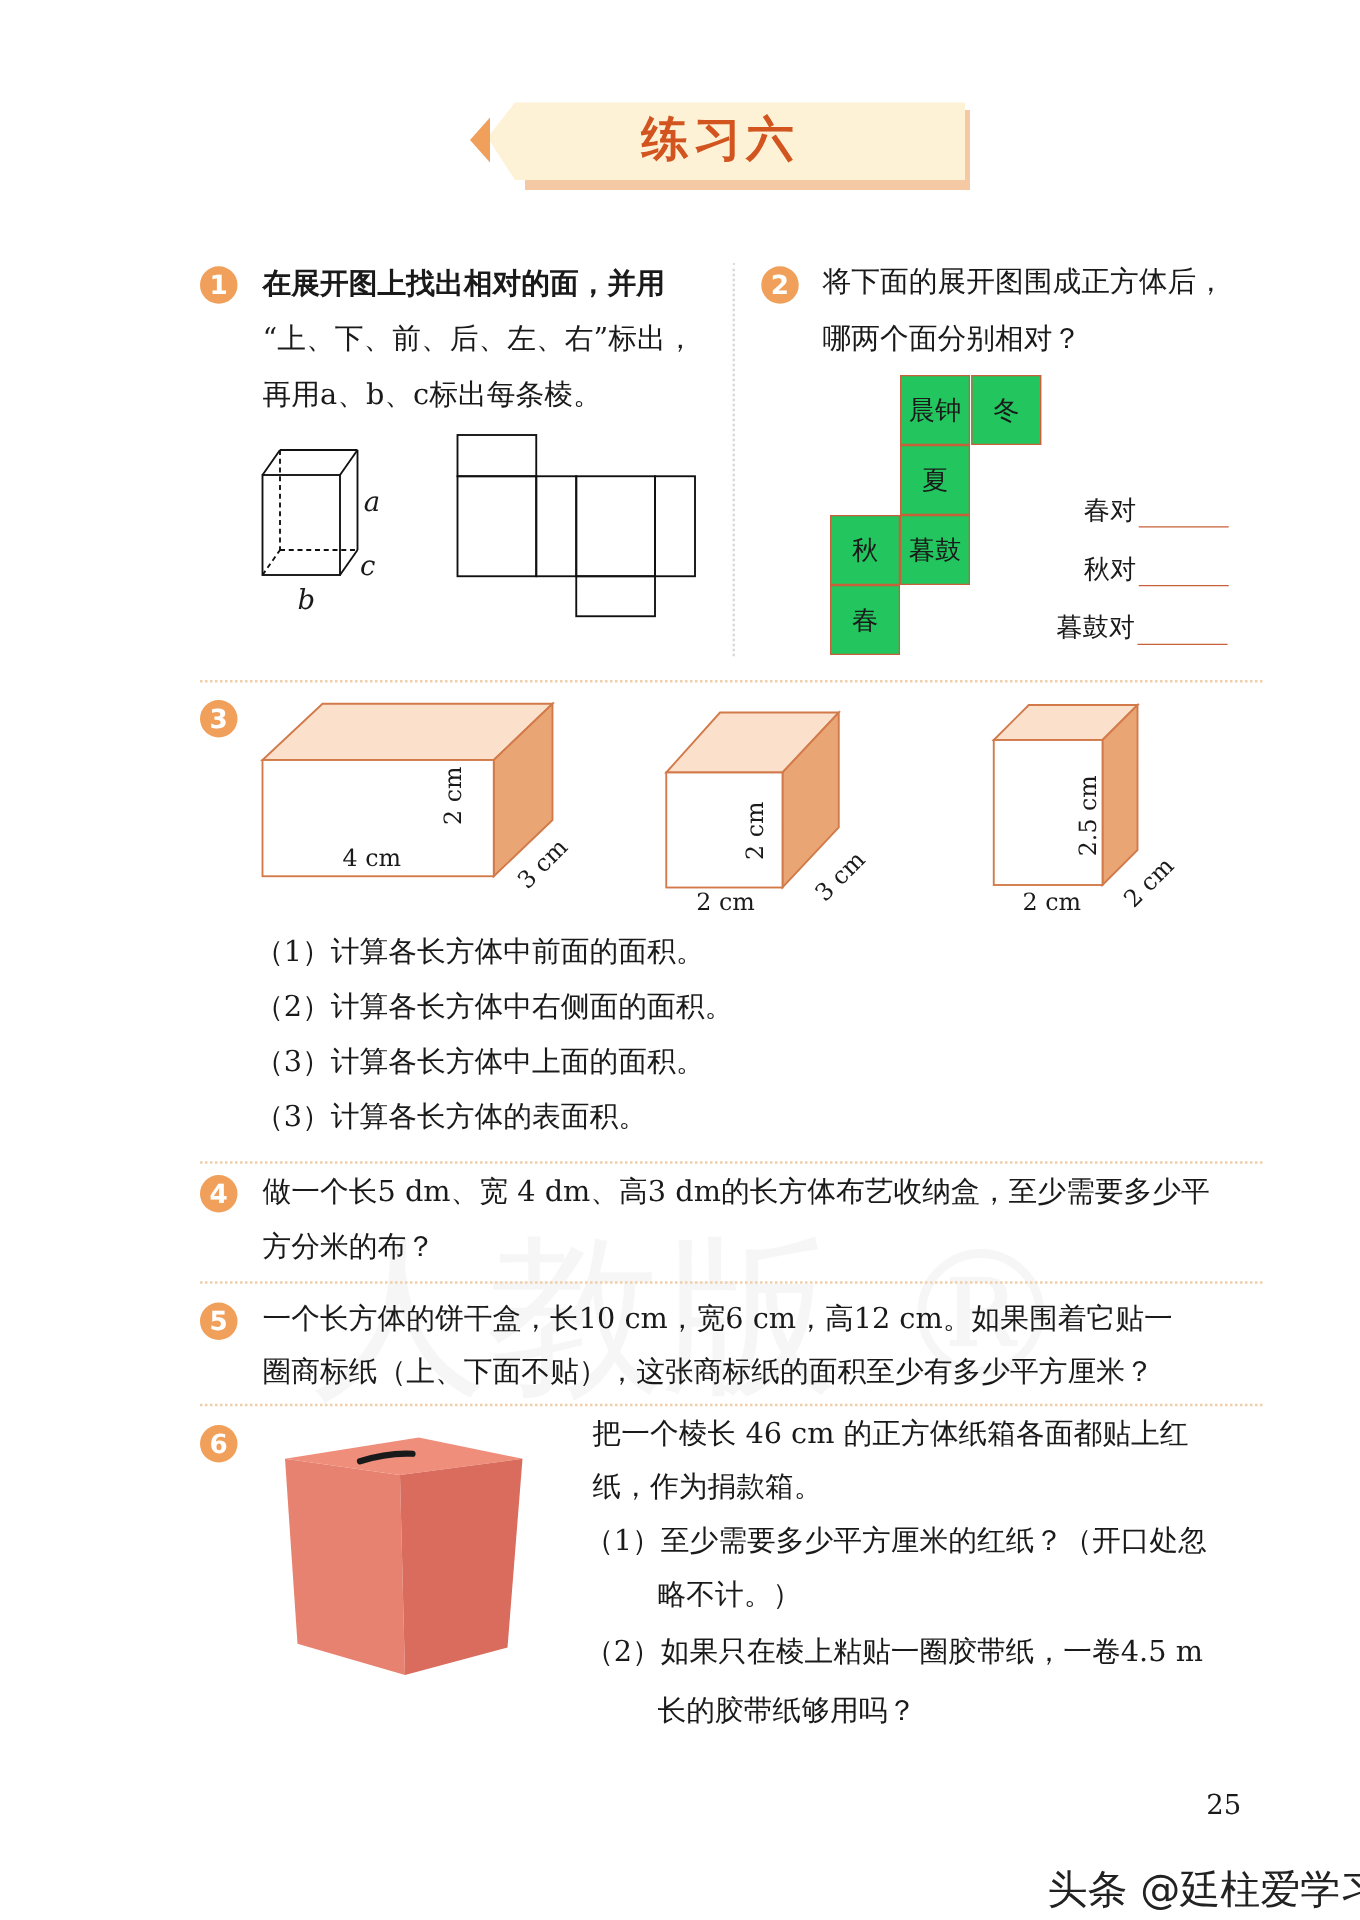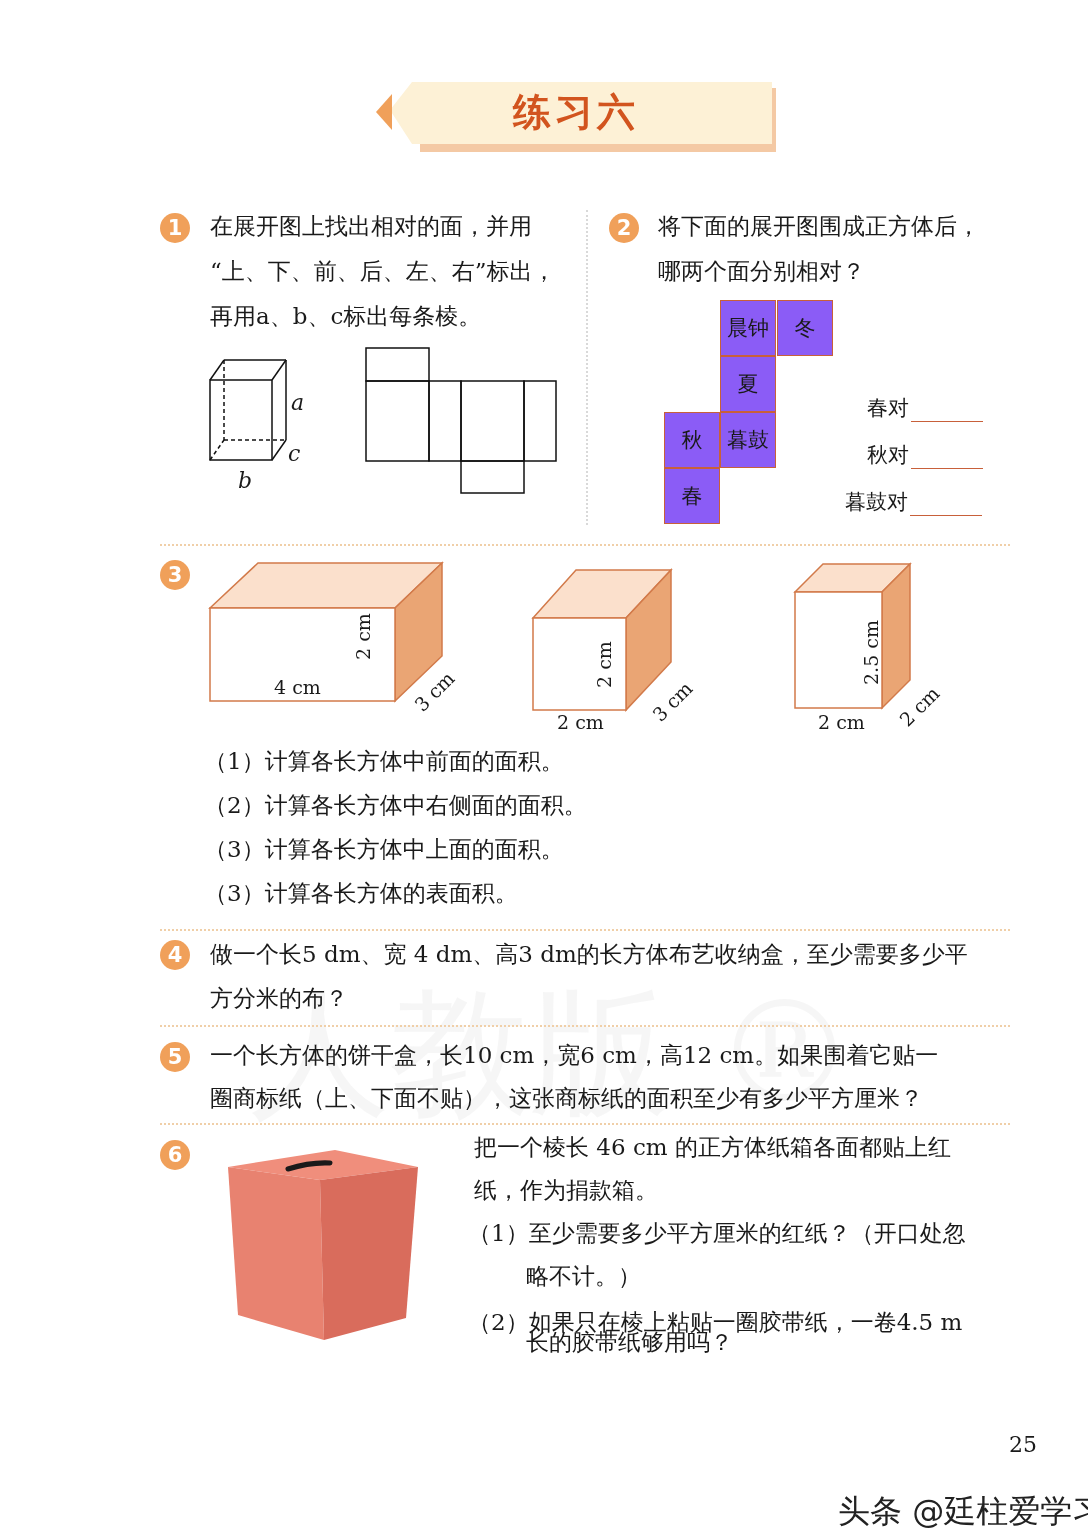--- a/index.html
+++ b/index.html
@@ -9,28 +9,28 @@
   .title-banner { left: 376px; top: 80px; width: 400px; height: 68px; }
   .title-text { position: absolute; left: 0; top: 0; width: 400px; height: 64px;
                 line-height: 64px; text-align: center; font-size: 38px; font-weight: bold;
                 color: #d2541e; letter-spacing: 4px; font-family: Liberation Serif, serif; }
   .badge { position: absolute; width: 30px; height: 30px; border-radius: 50%;
            background: #f0a05a; color: #fff; font-family: "DejaVu Sans", sans-serif;
            font-weight: bold; font-size: 21px; line-height: 30px; text-align: center; }
   .txt { position: absolute; font-size: 23px; line-height: 45px; white-space: nowrap; }
   .hdash { position: absolute; height: 0; border-top: 2px dotted #f0cfa8; }
   .vdash { position: absolute; width: 0; border-left: 2px dotted #d9d9d9; }
-  .cell { position: absolute; width: 56px; height: 56px; background: #8b5cf6;
+  .cell { position: absolute; width: 56px; height: 56px; background: #22c55e;
           border: 1.5px solid #c8603a; box-sizing: border-box; text-align: center;
           line-height: 54px; font-size: 21px; }
   .ans { position: absolute; font-size: 21px; white-space: nowrap; }
   .ans-line { display: inline-block; width: 72px; border-bottom: 1.5px solid #c8603a; height: 20px; vertical-align: bottom; margin-left: 2px; }
   .dim { position: absolute; font-size: 19px; white-space: nowrap; }
   .sub { position: absolute; font-size: 23px; white-space: nowrap; }
-  .pagenum { position: absolute; left: 965px; top: 1432px; font-size: 22px; margin-left: 44px; }
+  .pagenum { position: absolute; left: 965px; top: 1432px; font-size: 22px; }
   .watermark { position: absolute; left: 838px; top: 1490px; font-size: 32px;
                font-family: "DejaVu Sans", sans-serif; color: #222; white-space: nowrap;
                text-shadow: 1px 1px 0 #fff, -1px -1px 0 #fff; }
   .bg-mark { position: absolute; font-size: 140px; color: rgba(200,200,200,0.16);
              font-family: "DejaVu Serif", serif; white-space: nowrap; pointer-events: none; }
 </style>
 </head>
 <body>
 
 <div class="bg-mark" style="left:250px; top:960px;">人教版 ®</div>
@@ -38,21 +38,21 @@
 <div class="abs title-banner">
   <svg width="400" height="72" style="position:absolute;left:0;top:0">
     <polygon points="44,8 400,8 400,72 44,72" fill="#f4c9a4"></polygon>
     <polygon points="14,30 36,2 396,2 396,64 36,64" fill="#fdf1d6"></polygon>
     <polygon points="0,32 16,14 16,50" fill="#f0a05a"></polygon>
   </svg>
   <div class="title-text">练习六</div>
 </div>
 
 <div class="badge" style="left:160px; top:213px;">1</div>
-<div class="txt" style="left:210px; top:204px;">在展开图上找出相对的面，并用</div>
+<div class="txt" style="left:210px; top:204px;font-weight:bold;">在展开图上找出相对的面，并用</div>
 <div class="txt" style="left:210px; top:249px;">“上、下、前、后、左、右”标出，</div>
 <div class="txt" style="left:210px; top:294px;">再用a、b、c标出每条棱。</div>
 
 <svg class="abs" style="left:200px; top:345px;" width="120" height="150">
   <g stroke="#111" stroke-width="1.5" fill="none">
     <rect x="10" y="35" width="62" height="80"></rect>
     <line x1="10" y1="35" x2="24" y2="15"></line>
     <line x1="72" y1="35" x2="86" y2="15"></line>
     <line x1="24" y1="15" x2="86" y2="15"></line>
     <line x1="86" y1="15" x2="86" y2="95"></line>
@@ -155,16 +155,16 @@
   <polygon points="8,27 115,10 198,27 100,40" fill="#f08e7c"></polygon>
   <polygon points="8,27 100,40 104,200 18,175" fill="#e88270"></polygon>
   <polygon points="100,40 198,27 186,178 104,200" fill="#d96c5c"></polygon>
   <path d="M 68 29 Q 90 22 110 23" stroke="#1a1a1a" stroke-width="5" fill="none" stroke-linecap="round"></path>
 </svg>
 <div class="txt" style="left:474px; top:1125px;">把一个棱长 46 cm 的正方体纸箱各面都贴上红</div>
 <div class="txt" style="left:474px; top:1168px;">纸，作为捐款箱。</div>
 <div class="txt" style="left:468px; top:1211px;">（1）至少需要多少平方厘米的红纸？（开口处忽</div>
 <div class="txt" style="left:526px; top:1254px;">略不计。）</div>
 <div class="txt" style="left:468px; top:1300px;">（2）如果只在棱上粘贴一圈胶带纸，一卷4.5 m</div>
-<div class="txt" style="left:526px; top:1320px;text-align:right;">长的胶带纸够用吗？</div>
+<div class="txt" style="left:526px; top:1347px;text-align:right;">长的胶带纸够用吗？</div>
 
 <div class="pagenum">25</div>
 <div class="watermark">头条 @廷柱爱学习</div>
 
 </body></html>

